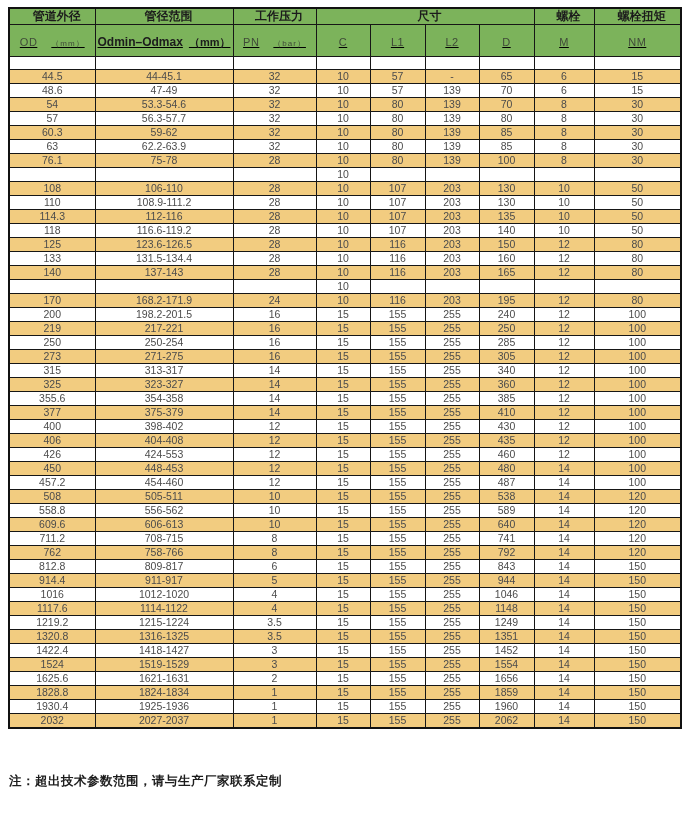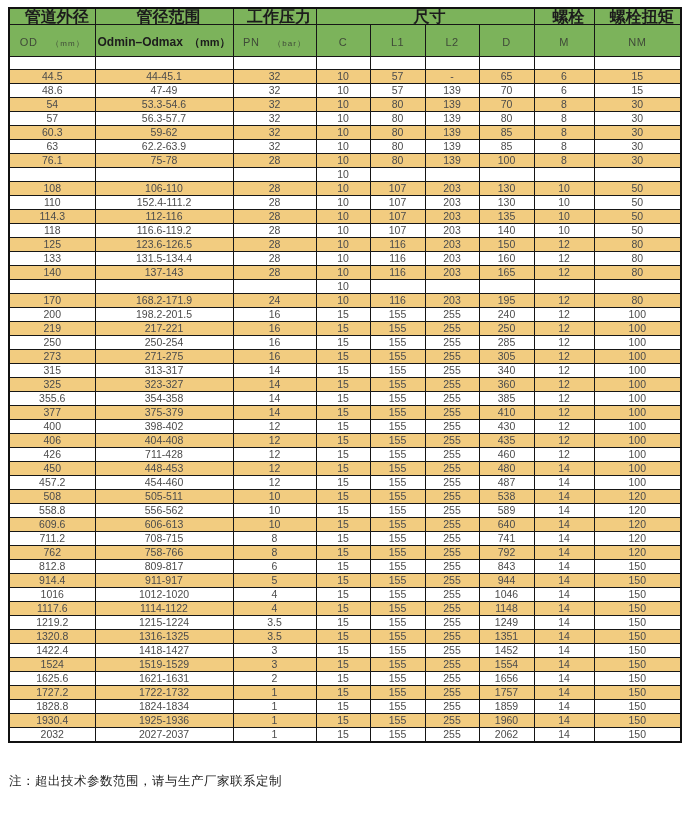--- a/index.html
+++ b/index.html
@@ -24,27 +24,27 @@
     text-align: center;
     vertical-align: middle;
     overflow: hidden;
     white-space: nowrap;
   }
 
   
   thead th { background: #7cb35b; }
   tr.hgroups th {
     height: 15px;
-    font-size: 16px;
+    font-size: 12px;
     line-height: 15px;
     font-weight: bold;
     color: #1c1c1c;
     padding-left: 9px;
   }
-  tr.hsub th { height: 32px; font-weight: normal; }
+  tr.hsub th { height: 32px; font-weight: normal; text-decoration: underline; }
   tr.hsub .lbl  { font-size: 11px; color: #3f4a38; letter-spacing: 0.5px; }
   tr.hsub .unit { font-size: 8px;  color: #3f4a38; letter-spacing: 1px; }
   tr.hsub .gap  { display: inline-block; width: 14px; }
   tr.hsub th.bold-sub .lbl  { font-weight: bold; font-size: 12px; color: #1c1c1c; letter-spacing: 0; }
   tr.hsub th.bold-sub .unit { font-weight: bold; font-size: 11px; color: #1c1c1c; letter-spacing: 0; }
   tr.hsub th.bold-sub .gap  { width: 6px; }
   tr.hsub th.plain .lbl { font-size: 11px; }
 
   
   tbody td {
@@ -53,21 +53,21 @@
     line-height: 13px;
     color: #4b4b4b;
     background: #ffffff;
   }
   tbody tr:nth-child(even) td { background: #f2cc80; }
 
   .note {
     position: absolute;
     left: 9px; top: 773px;
     font-size: 12.5px;
-    font-weight: normal;
+    font-weight: bold;
     color: #1c1c1c;
     letter-spacing: 0.5px;
   }
 </style>
 </head>
 <body>
 
 <div class="page">
   <table class="spec-table">
     <colgroup id="cols">
@@ -208,21 +208,21 @@
           <td>28</td>
           <td>10</td>
           <td>107</td>
           <td>203</td>
           <td>130</td>
           <td>10</td>
           <td>50</td>
         </tr>
         <tr>
           <td>110</td>
-          <td>152.4-111.2</td>
+          <td>108.9-111.2</td>
           <td>28</td>
           <td>10</td>
           <td>107</td>
           <td>203</td>
           <td>130</td>
           <td>10</td>
           <td>50</td>
         </tr>
         <tr>
           <td>114.3</td>
@@ -406,21 +406,21 @@
           <td>12</td>
           <td>15</td>
           <td>155</td>
           <td>255</td>
           <td>435</td>
           <td>12</td>
           <td>100</td>
         </tr>
         <tr>
           <td>426</td>
-          <td>711-428</td>
+          <td>424-553</td>
           <td>12</td>
           <td>15</td>
           <td>155</td>
           <td>255</td>
           <td>460</td>
           <td>12</td>
           <td>100</td>
         </tr>
         <tr>
           <td>450</td>
@@ -588,31 +588,20 @@
           <td>150</td>
         </tr>
         <tr>
           <td>1625.6</td>
           <td>1621-1631</td>
           <td>2</td>
           <td>15</td>
           <td>155</td>
           <td>255</td>
           <td>1656</td>
-          <td>14</td>
-          <td>150</td>
-        </tr>
-        <tr>
-          <td>1727.2</td>
-          <td>1722-1732</td>
-          <td>1</td>
-          <td>15</td>
-          <td>155</td>
-          <td>255</td>
-          <td>1757</td>
           <td>14</td>
           <td>150</td>
         </tr>
         <tr>
           <td>1828.8</td>
           <td>1824-1834</td>
           <td>1</td>
           <td>15</td>
           <td>155</td>
           <td>255</td>

